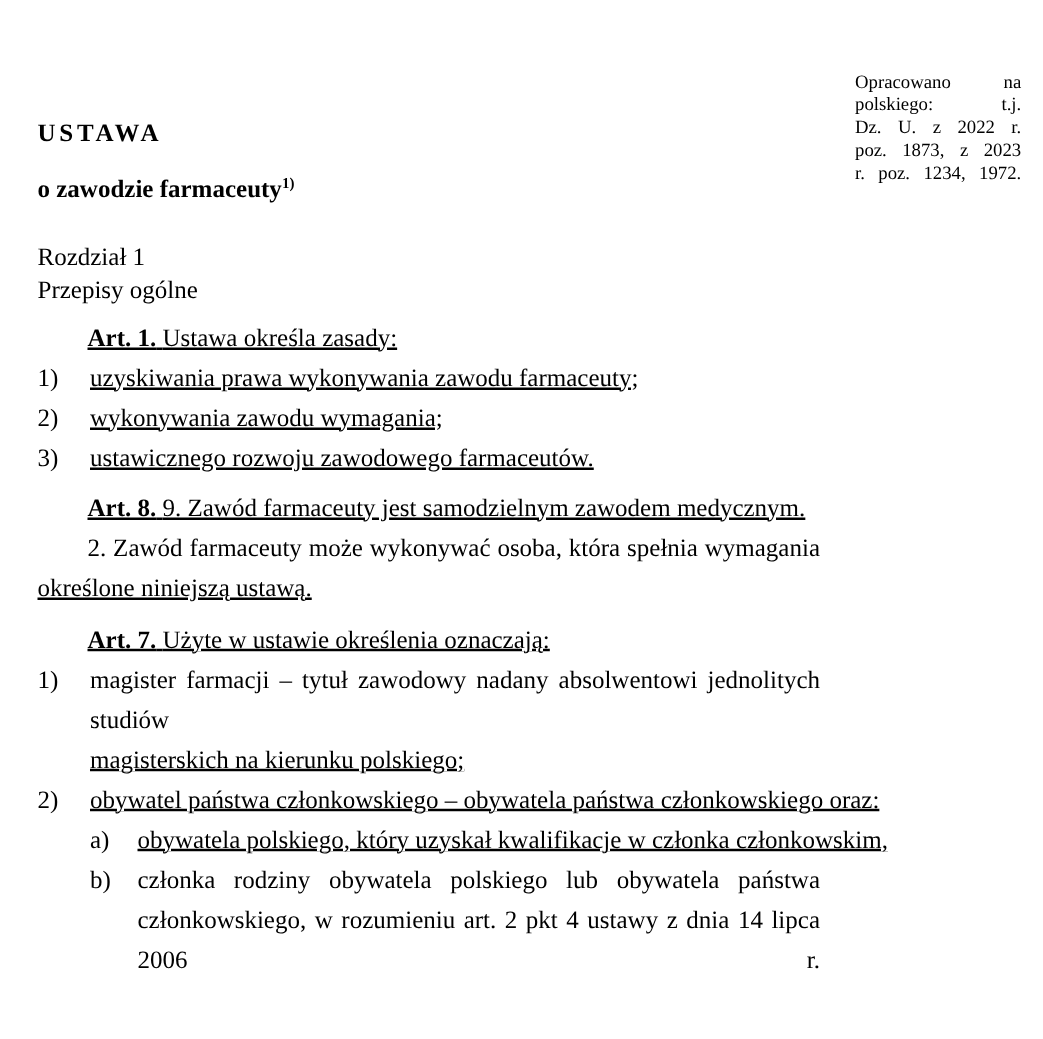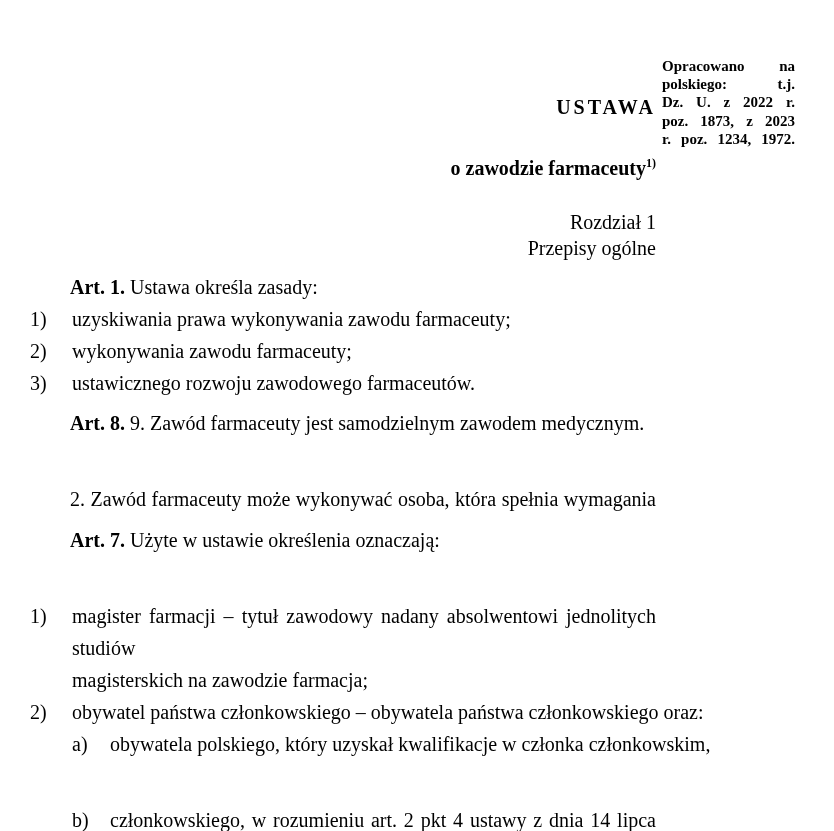--- a/index.html
+++ b/index.html
@@ -13,56 +13,56 @@
     height: 831px;
     background: #ffffff;
     color: #000000;
     font-family: "Liberation Serif", serif;
     overflow: hidden;
   }
   
   .refnote {
     position: absolute;
     top: 57px;
-    left: 662px;
+    left: 684px;
     width: 133px;
-    font-weight: bold;
+    font-weight: normal;
     font-size: 15px;
     line-height: 18.2px;
   }
   .jline {
     text-align: justify;
     text-align-last: justify;
     white-space: nowrap;
   }
   
   .column {
     position: absolute;
     left: 30px;
     top: 0;
     width: 626px;
     font-size: 20px;
   }
-  .ctr { text-align: right; line-height: 26px; }
+  .ctr { text-align: left; line-height: 26px; }
   .law-title {
     margin-top: 94px;
     font-weight: bold;
     letter-spacing: 3px;
   }
   .law-date { margin-top: 15px; }
-  .law-subject { margin-top: 30px; font-weight: bold; }
+  .law-subject { margin-top: 13px; font-weight: bold; }
   .law-subject sup { font-size: 12px; }
   .chapter-num { margin-top: 28px; }
   .chapter-title { margin-top: 0; font-weight: normal; }
 
   .para {
     margin: 0;
     line-height: 32px;
   }
-  .one-line { white-space: nowrap; }
+  .one-line { white-space: nowrap; text-decoration: underline; }
   .indent { text-indent: 40px; }
   .mt-art1 { margin-top: 10px; }
   .mt-art2 { margin-top: 8px; }
   .mt-art3 { margin-top: 9px; }
 
   .li {
     position: relative;
     padding-left: 42px;
     line-height: 32px;
   }
@@ -77,21 +77,20 @@
     line-height: 32px;
   }
   .li-sub > .marker {
     position: absolute;
     left: 42px;
     top: 0;
   }
   .jline-body {
     text-align: justify;
     text-align-last: justify;
-    margin-top: 44px;
   }
 </style>
 </head>
 <body>
 
 <div class="page">
 
   <aside class="refnote">
     <div class="jline">Opracowano na</div>
     <div class="jline">polskiego: t.j.</div>
@@ -109,48 +108,50 @@
     <div class="ctr chapter-title">Przepisy ogólne</div>
 
     <p class="para one-line indent mt-art1"><b>Art. 1.</b> <span>Ustawa określa zasady:</span></p>
 
     <div class="li">
       <span class="marker">1)</span>
       <div class="one-line">uzyskiwania prawa wykonywania zawodu farmaceuty;</div>
     </div>
     <div class="li">
       <span class="marker">2)</span>
-      <div class="one-line">wykonywania zawodu farmaceuty;</div>
+      <div class="one-line">wykonywania zawodu wymagania;</div>
     </div>
     <div class="li">
       <span class="marker">3)</span>
       <div class="one-line">ustawicznego rozwoju zawodowego farmaceutów.</div>
     </div>
 
     <p class="para one-line indent mt-art2"><b>Art. 8.</b> <span>9. Zawód farmaceuty jest samodzielnym zawodem medycznym.</span></p>
     <div class="para jline-body indent">2. Zawód farmaceuty może wykonywać osoba, która spełnia wymagania</div>
+    <div class="para one-line">określone niniejszą ustawą.</div>
 
     <p class="para one-line indent mt-art3"><b>Art. 7.</b> <span>Użyte w ustawie określenia oznaczają:</span></p>
 
     <div class="li">
       <span class="marker">1)</span>
       <div class="jline-body">magister farmacji – tytuł zawodowy nadany absolwentowi jednolitych studiów</div>
-      <div class="one-line">magisterskich na zawodzie farmacja;</div>
+      <div class="one-line">magisterskich na kierunku polskiego;</div>
     </div>
 
     <div class="li">
       <span class="marker">2)</span>
       <div class="one-line">obywatel państwa członkowskiego – obywatela państwa członkowskiego oraz:</div>
     </div>
 
     <div class="li-sub">
       <span class="marker">a)</span>
       <div class="one-line">obywatela polskiego, który uzyskał kwalifikacje w członka członkowskim,</div>
     </div>
 
     <div class="li-sub">
       <span class="marker">b)</span>
+      <div class="jline-body">członka rodziny obywatela polskiego lub obywatela państwa</div>
       <div class="jline-body">członkowskiego, w rozumieniu art. 2 pkt 4 ustawy z dnia 14 lipca 2006 r.</div>
 
     </div>
 
   </main>
 </div>
 
 </body></html>

